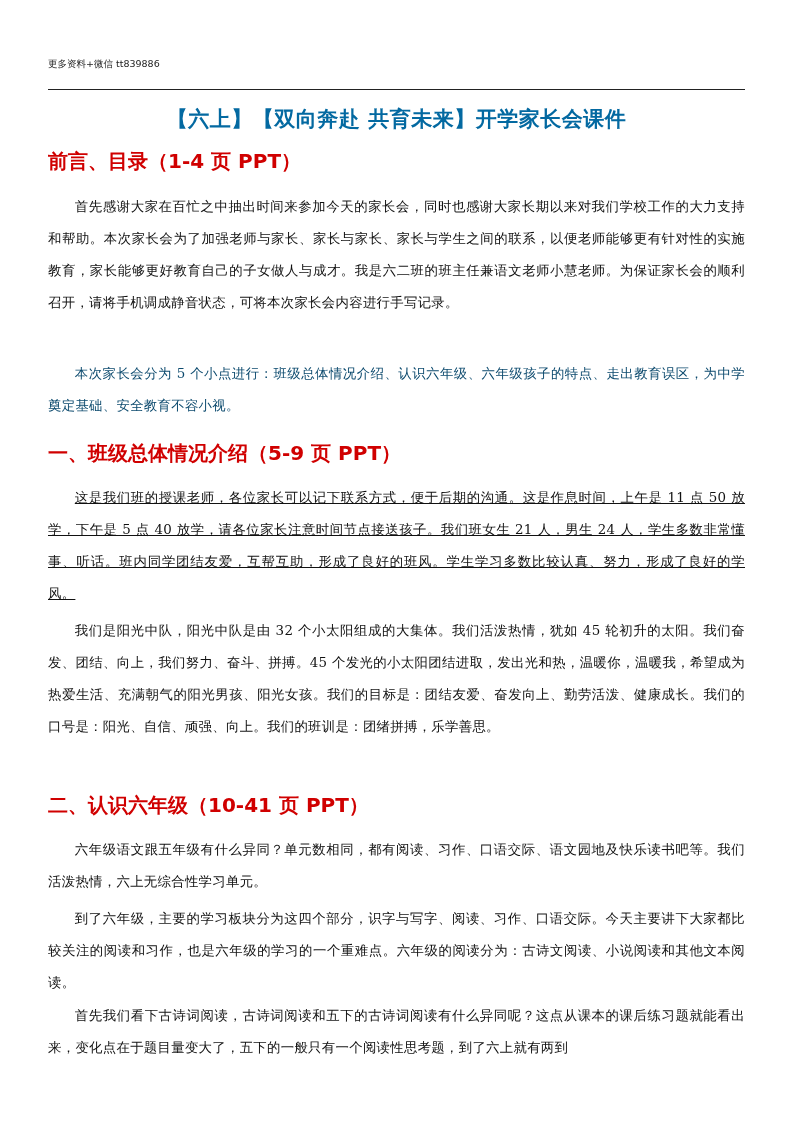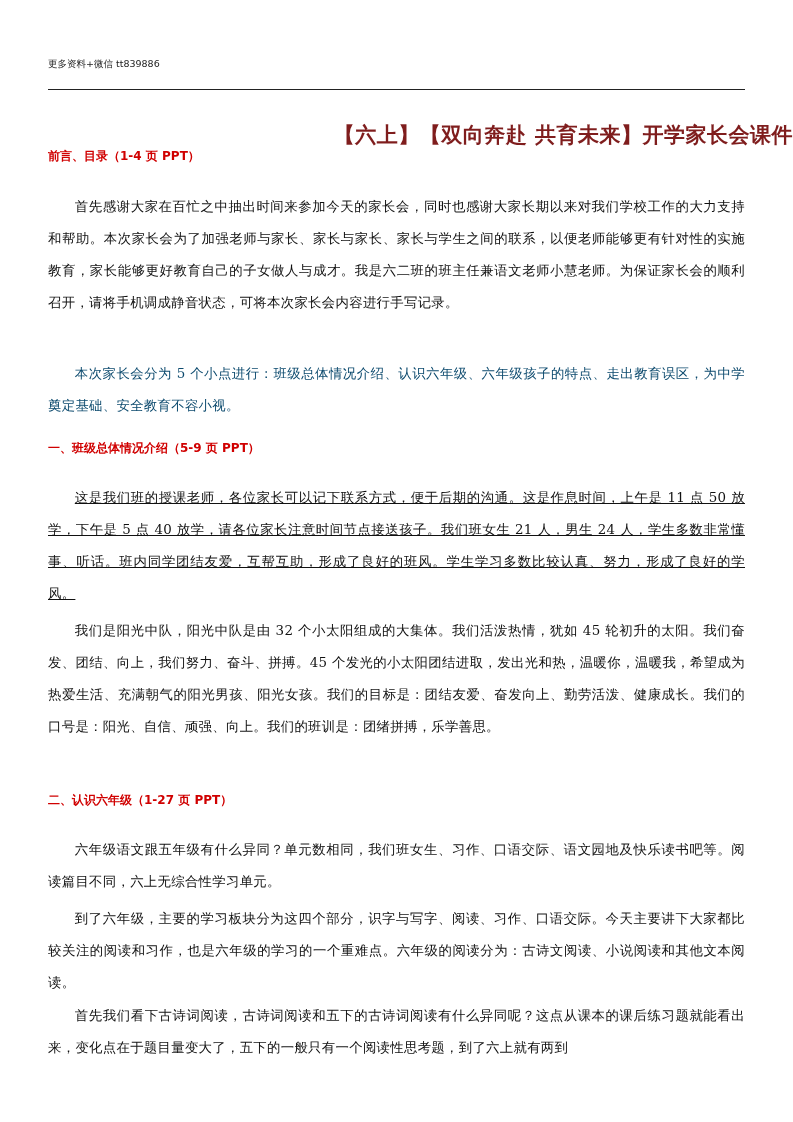--- a/index.html
+++ b/index.html
@@ -11,28 +11,28 @@
     .page-header {
       position: absolute; left: 48px; top: 58px;
       font-family: "DejaVu Sans", "Liberation Sans", sans-serif;
       font-size: 9.5px; color: #222;
     }
     .header-rule {
       position: absolute; left: 48px; right: 48px; top: 89px;
       height: 0; border-top: 1px solid #222;
     }
     .doc-title {
-      position: absolute; left: 0; right: 0; top: 107px; text-align: right;
+      position: absolute; left: 0; right: 0; top: 91px; text-align: center;
       font-family: "DejaVu Sans", "Liberation Sans", sans-serif;
-      font-weight: bold; font-size: 21px; color: #7f1d1d; letter-spacing: 0.5px;
+      font-weight: bold; font-size: 21px; color: #0369a1; letter-spacing: 0.5px;
     }
     .content { position: absolute; left: 48px; right: 48px; top: 148px; }
     .section-heading {
       font-family: "DejaVu Sans", "Liberation Sans", sans-serif;
-      font-weight: bold; font-size: 12px; color: #d00000; margin: 0;
+      font-weight: bold; font-size: 20px; color: #d00000; margin: 0;
     }
     .para {
       font-size: 13.4px; line-height: 32px; text-indent: 2em;
       margin: 0; text-align: justify; letter-spacing: 0.3px;
     }
     .para.red { color: #0c4a6e; }
     #h0 { position: absolute; top: 0; }
     #p0 { position: absolute; top: 43px; }
     #p1 { position: absolute; top: 210px; }
     #h1 { position: absolute; top: 292px; }
@@ -54,17 +54,17 @@
 
 <div class="content">
   <h2 id="h0" class="section-heading abs-w">前言、目录（1-4 页 PPT）</h2>
   <p id="p0" class="para abs-w">首先感谢大家在百忙之中抽出时间来参加今天的家长会，同时也感谢大家长期以来对我们学校工作的大力支持和帮助。本次家长会为了加强老师与家长、家长与家长、家长与学生之间的联系，以便老师能够更有针对性的实施教育，家长能够更好教育自己的子女做人与成才。我是六二班的班主任兼语文老师小慧老师。为保证家长会的顺利召开，请将手机调成静音状态，可将本次家长会内容进行手写记录。</p>
   <p id="p1" class="para red abs-w">本次家长会分为 5 个小点进行：班级总体情况介绍、认识六年级、六年级孩子的特点、走出教育误区，为中学奠定基础、安全教育不容小视。</p>
 
   <h2 id="h1" class="section-heading abs-w">一、班级总体情况介绍（5-9 页 PPT）</h2>
   <p id="p2" class="para abs-w">这是我们班的授课老师，各位家长可以记下联系方式，便于后期的沟通。这是作息时间，上午是 11 点 50 放学，下午是 5 点 40 放学，请各位家长注意时间节点接送孩子。我们班女生 21 人，男生 24 人，学生多数非常懂事、听话。班内同学团结友爱，互帮互助，形成了良好的班风。学生学习多数比较认真、努力，形成了良好的学风。</p>
   <p id="p3" class="para abs-w">我们是阳光中队，阳光中队是由 32 个小太阳组成的大集体。我们活泼热情，犹如 45 轮初升的太阳。我们奋发、团结、向上，我们努力、奋斗、拼搏。45 个发光的小太阳团结进取，发出光和热，温暖你，温暖我，希望成为热爱生活、充满朝气的阳光男孩、阳光女孩。我们的目标是：团结友爱、奋发向上、勤劳活泼、健康成长。我们的口号是：阳光、自信、顽强、向上。我们的班训是：团绪拼搏，乐学善思。</p>
 
-  <h2 id="h2" class="section-heading abs-w">二、认识六年级（1-27 页 PPT）</h2>
-  <p id="p4" class="para abs-w">六年级语文跟五年级有什么异同？单元数相同，我们班女生、习作、口语交际、语文园地及快乐读书吧等。阅读篇目不同，六上无综合性学习单元。</p>
+  <h2 id="h2" class="section-heading abs-w">二、认识六年级（10-41 页 PPT）</h2>
+  <p id="p4" class="para abs-w">六年级语文跟五年级有什么异同？单元数相同，都有阅读、习作、口语交际、语文园地及快乐读书吧等。我们活泼热情，六上无综合性学习单元。</p>
   <p id="p5" class="para abs-w">到了六年级，主要的学习板块分为这四个部分，识字与写字、阅读、习作、口语交际。今天主要讲下大家都比较关注的阅读和习作，也是六年级的学习的一个重难点。六年级的阅读分为：古诗文阅读、小说阅读和其他文本阅读。</p>
   <p id="p6" class="para abs-w">首先我们看下古诗词阅读，古诗词阅读和五下的古诗词阅读有什么异同呢？这点从课本的课后练习题就能看出来，变化点在于题目量变大了，五下的一般只有一个阅读性思考题，到了六上就有两到</p>
 </div>
 
 </body></html>

